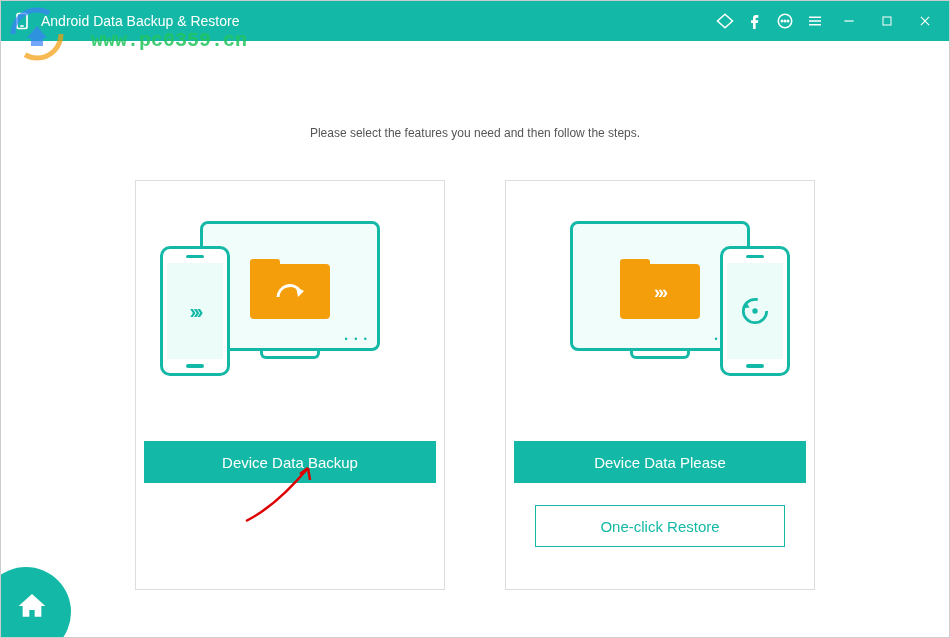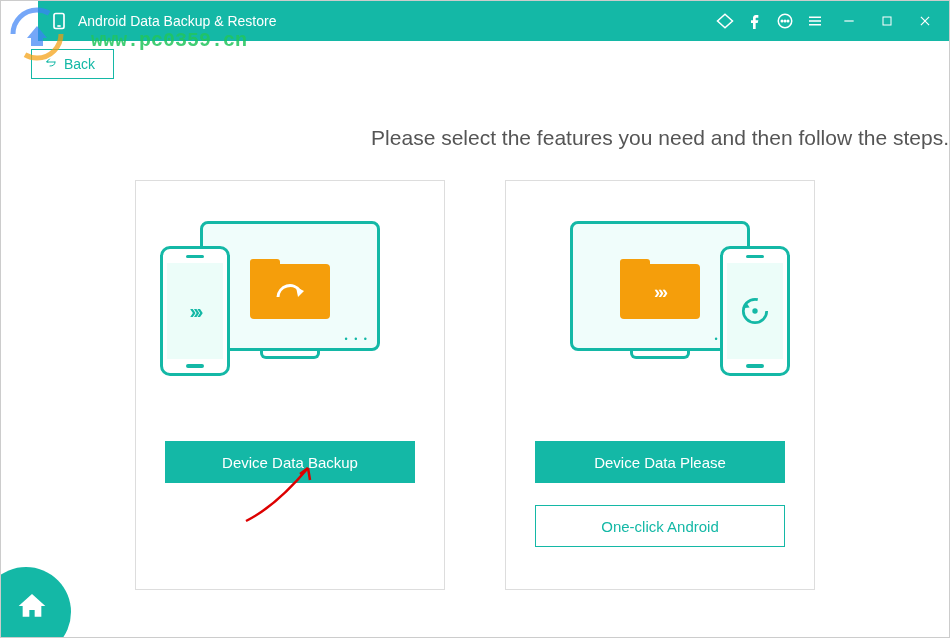--- a/index.html
+++ b/index.html
@@ -1,44 +1,44 @@
 <!DOCTYPE html>
 <html><head>
 <meta charset="utf-8">
 <style>
 * { margin: 0; padding: 0; box-sizing: border-box; }
 body { font-family: "Segoe UI", Arial, sans-serif; background: #f0f0f0; }
 .window { width: 950px; height: 638px; background: #fff; position: relative; border: 1px solid #ccc; overflow: hidden; }
-.titlebar { height: 40px; background: #14b8a6; display: flex; align-items: center; padding: 9px 10px; color: #fff; margin-left: 37px; }
+.titlebar { height: 40px; background: #14b8a6; display: flex; align-items: center; padding: 9px 10px; color: #fff; }
 .titlebar .logo { width: 22px; height: 22px; margin-right: 8px; display:flex; align-items:center; justify-content:center; }
 .titlebar .title { font-size: 14px; flex: 1; }
 .titlebar .icons { display: flex; gap: 10px; align-items: center; }
 .titlebar .icon { width: 20px; height: 20px; display:flex; align-items:center; justify-content:center; cursor:pointer; }
 .titlebar .winbtn { width: 28px; height: 28px; display:flex; align-items:center; justify-content:center; cursor:pointer; font-size:16px; }
 .back-btn { position: absolute; top: 48px; left: 30px; border: 1px solid #14b8a6; color: #14b8a6; padding: 6px 18px 6px 12px; font-size: 14px; cursor: pointer; display:flex; align-items:center; gap:6px; background:#fff; }
-.instruction { text-align: right; font-size: 21px; color: #555; margin-top: 85px; margin-bottom: 30px; }
+.instruction { text-align: center; font-size: 12px; color: #555; margin-top: 85px; margin-bottom: 40px; }
 .cards { display: flex; justify-content: center; gap: 60px; padding: 0 30px; }
 .card { width: 310px; height: 410px; border: 1px solid #ddd; padding: 20px; display:flex; flex-direction:column; align-items:center; position:relative; }
 .illustration { width: 260px; height: 200px; position: relative; margin-top: 10px; }
 .monitor { position:absolute; left:50%; transform:translateX(-50%); top:10px; width:180px; height:130px; border:3px solid #14b8a6; border-radius:8px; background:#f0fdfb; }
 .monitor-stand { position:absolute; left:50%; transform:translateX(-50%); top:140px; width:60px; height:8px; border:3px solid #14b8a6; border-top:none; border-radius:0 0 6px 6px; }
 .monitor-dots { position:absolute; bottom:4px; right:8px; color:#14b8a6; font-size:9px; letter-spacing:2px; }
 .folder { position:absolute; left:50%; top:35px; transform:translateX(-50%); width:80px; height:60px; }
 .folder-back { position:absolute; width:80px; height:55px; top:5px; background:#f59e0b; border-radius:4px; }
 .folder-tab { position:absolute; width:30px; height:10px; top:0; left:0; background:#f59e0b; border-radius:3px 3px 0 0; }
 .folder-arrow { position:absolute; left:50%; top:55%; transform:translate(-50%,-50%); }
 .phone { position:absolute; width:70px; height:130px; border:3px solid #14b8a6; border-radius:10px; background:#fff; top:35px; }
 .phone-left { left:0; }
 .phone-right { right:0; }
 .phone-speaker { position:absolute; top:6px; left:50%; transform:translateX(-50%); width:18px; height:3px; background:#14b8a6; border-radius:2px; }
 .phone-home { position:absolute; bottom:5px; left:50%; transform:translateX(-50%); width:18px; height:4px; border:2px solid #14b8a6; border-radius:3px; }
 .phone-screen { position:absolute; top:14px; bottom:14px; left:4px; right:4px; background:#ecfdf9; display:flex; align-items:center; justify-content:center; }
 .chevrons { color:#14b8a6; font-size:20px; letter-spacing:-3px; font-weight:bold; }
 .restore-icon { color:#14b8a6; }
-.btn-primary { width: 250px; height: 42px; background:#14b8a6; color:#fff; border:none; font-size:15px; cursor:pointer; margin-top: 30px; }
+.btn-primary { width: 292px; height: 42px; background:#14b8a6; color:#fff; border:none; font-size:15px; cursor:pointer; margin-top: 30px; }
 .btn-secondary { width: 250px; height: 42px; background:#fff; color:#14b8a6; border:1px solid #14b8a6; font-size:15px; cursor:pointer; margin-top: 22px; }
 .home-fab { position:absolute; bottom:-20px; left:-20px; width:90px; height:90px; background:#14b8a6; border-radius:50%; display:flex; align-items:center; justify-content:center; cursor:pointer; padding-left:12px; padding-bottom:12px; box-sizing:border-box; }
 .watermark-logo { position:absolute; top:5px; left:8px; opacity:0.7; pointer-events:none; }
 .watermark-text { position:absolute; top:28px; left:90px; color:#22c55e; font-size:20px; font-family:"Courier New",monospace; font-weight:bold; pointer-events:none; opacity:0.85; }
 .cursor-arrow { position:absolute; left:235px; top:455px; pointer-events:none; }
 </style>
 </head>
 <body>
 
 <div class="window">
@@ -89,29 +89,20 @@
       </span>
       <span class="winbtn">
         <svg width="14" height="14" viewBox="0 0 24 24" stroke="#fff" stroke-width="2">
             <line x1="5" y1="5" x2="19" y2="19"></line>
             <line x1="19" y1="5" x2="5" y2="19"></line>
           </svg>
       </span>
     </div>
   </div>
 
-  <button class="back-btn">
-    <span>
-      <svg width="14" height="12" viewBox="0 0 24 24" fill="none" stroke="#14b8a6" stroke-width="2">
-          <path d="M9 4 L3 10 L20 10 M20 10 C20 16 16 18 10 18" stroke-linecap="round"></path>
-          <path d="M5 6 L3 10 L7 12" fill="#14b8a6" stroke="none"></path>
-        </svg>
-    </span>
-    <span>Back</span>
-  </button>
 
   <div class="instruction">Please select the features you need and then follow the steps.</div>
 
   <div class="cards">
 
     <div class="card">
       <div class="illustration">
         <div class="monitor">
           <div class="folder">
             <div class="folder-tab"></div>
@@ -152,21 +143,21 @@
             <svg class="restore-icon" width="36" height="36" viewBox="0 0 40 40">
                 <circle cx="20" cy="20" r="13" fill="none" stroke="#14b8a6" stroke-width="3" stroke-dasharray="64 18"></circle>
                 <path d="M10 10 L6 17 L14 16 Z" fill="#14b8a6"></path>
                 <circle cx="20" cy="20" r="3" fill="#14b8a6"></circle>
               </svg>
           </div>
           <div class="phone-home"></div>
         </div>
       </div>
       <button class="btn-primary">Device Data Please</button>
-      <button class="btn-secondary">One-click Android</button>
+      <button class="btn-secondary">One-click Restore</button>
     </div>
 
   </div>
 
   <div class="home-fab">
     <svg width="32" height="32" viewBox="0 0 24 24" fill="#fff">
         <path d="M12 3 L2 12 h3 v8 h5 v-5 h4 v5 h5 v-8 h3 Z"></path>
       </svg>
   </div>
 

